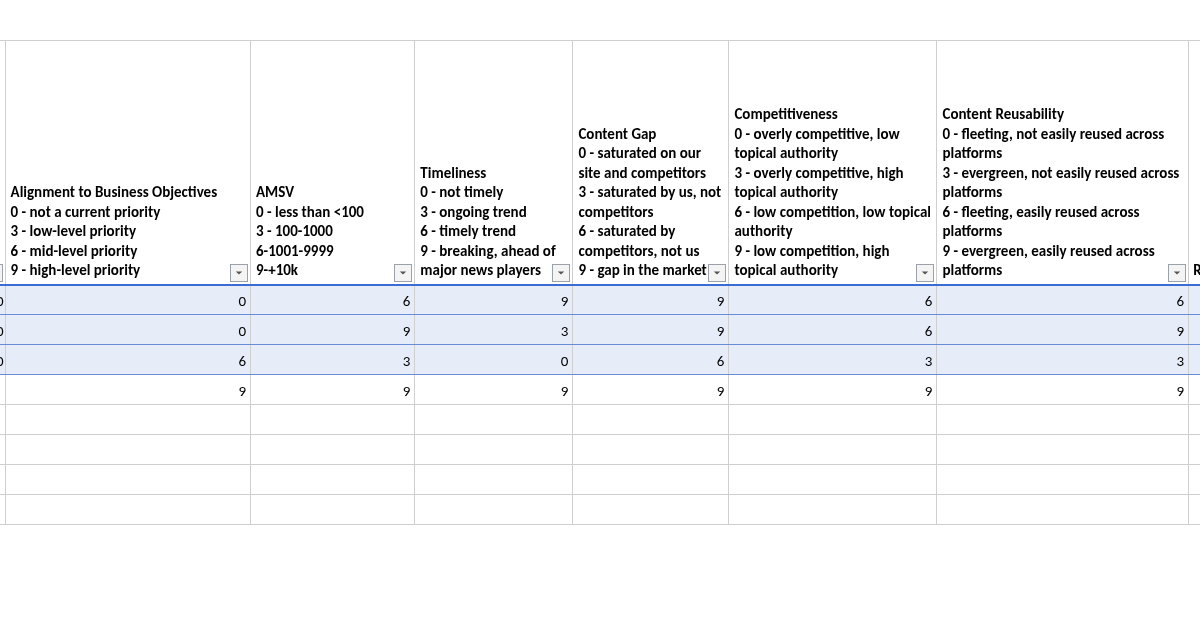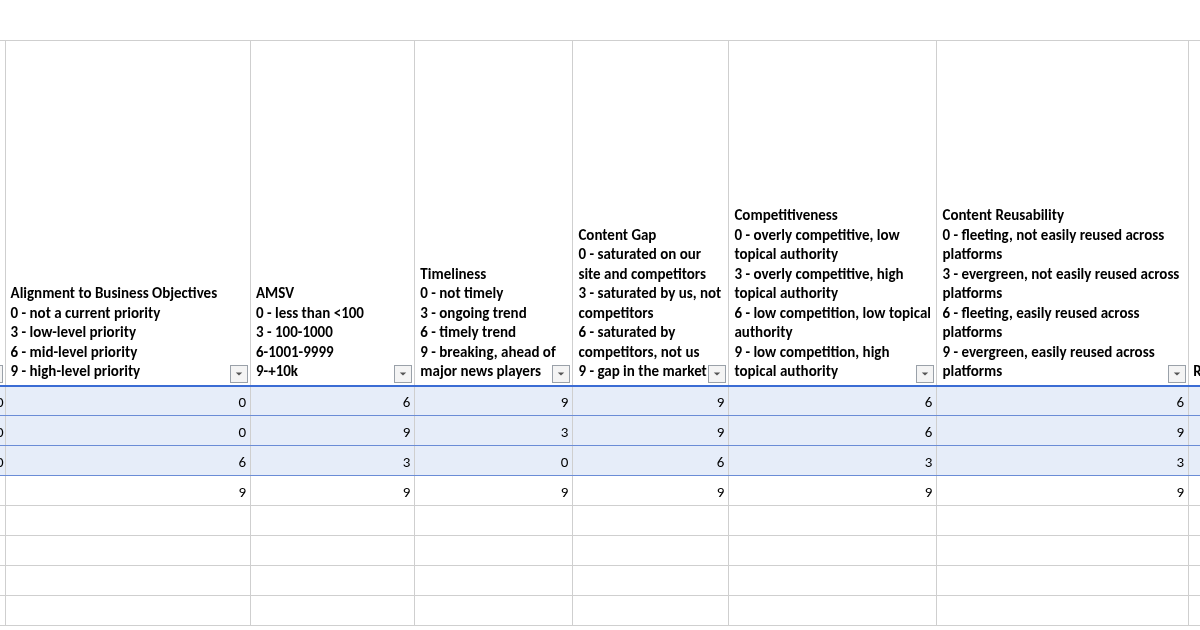--- a/index.html
+++ b/index.html
@@ -27,21 +27,21 @@
     line-height: 1.30;
     position: relative;
     box-sizing: border-box;
     background: #fff;
   }
   table.sheet th {
     font-weight: 700;
     text-align: left;
     white-space: normal;
     word-wrap: break-word;
-    height: 345px;
+    height: 244px;
   }
   table.sheet td {
     text-align: right;
     height: 30px;
     white-space: nowrap;
   }
   
   tr.sel td {
     background: #e6edf9;
     border-top-color: #6a8cd6;

